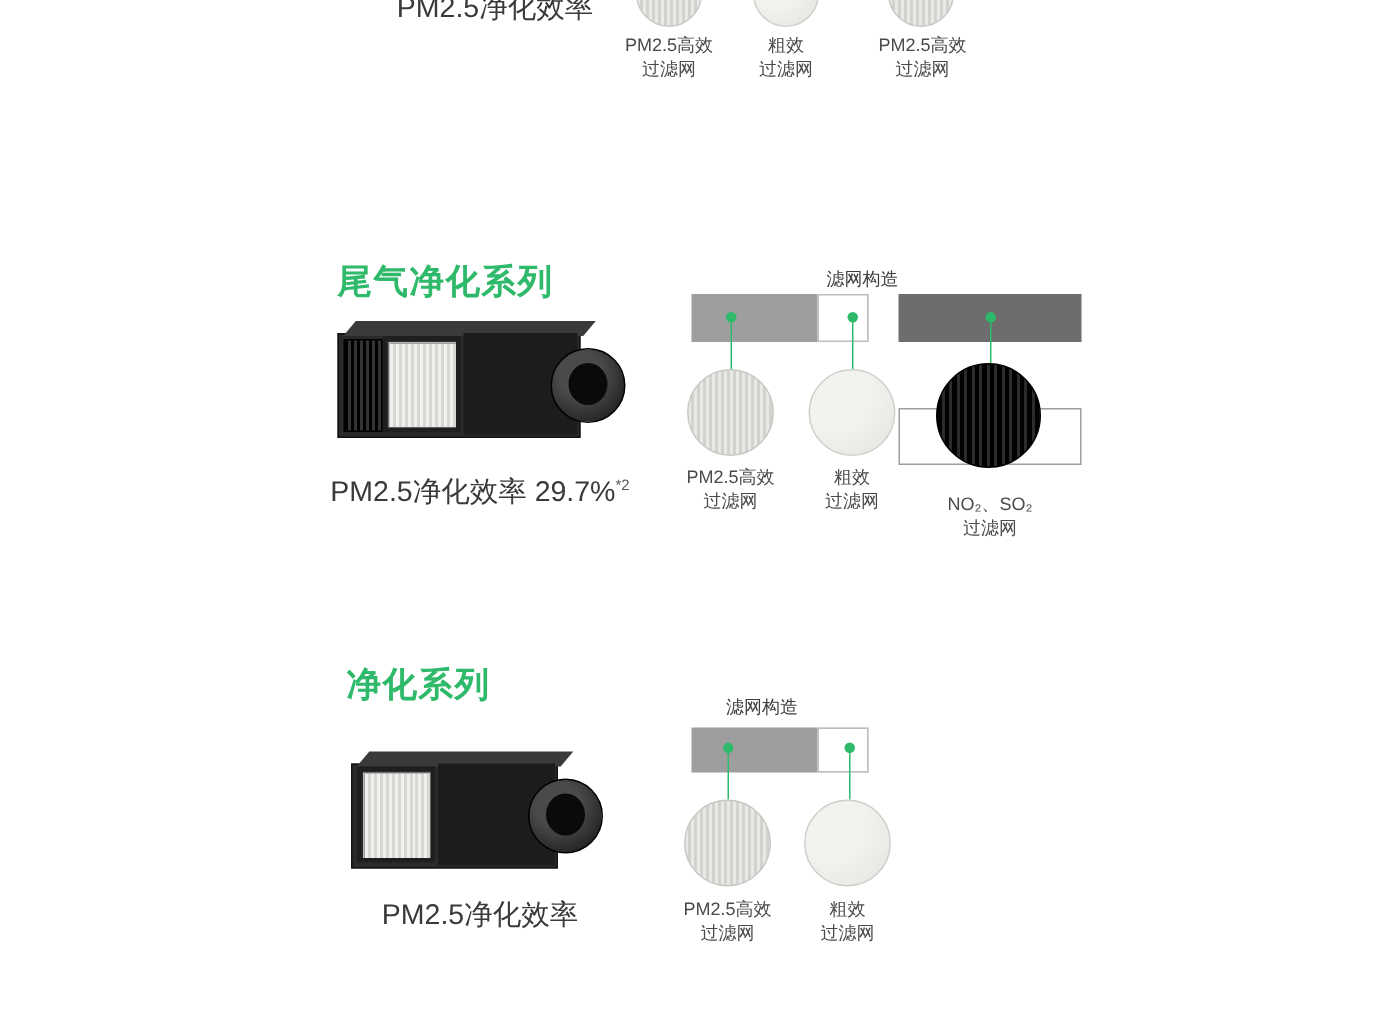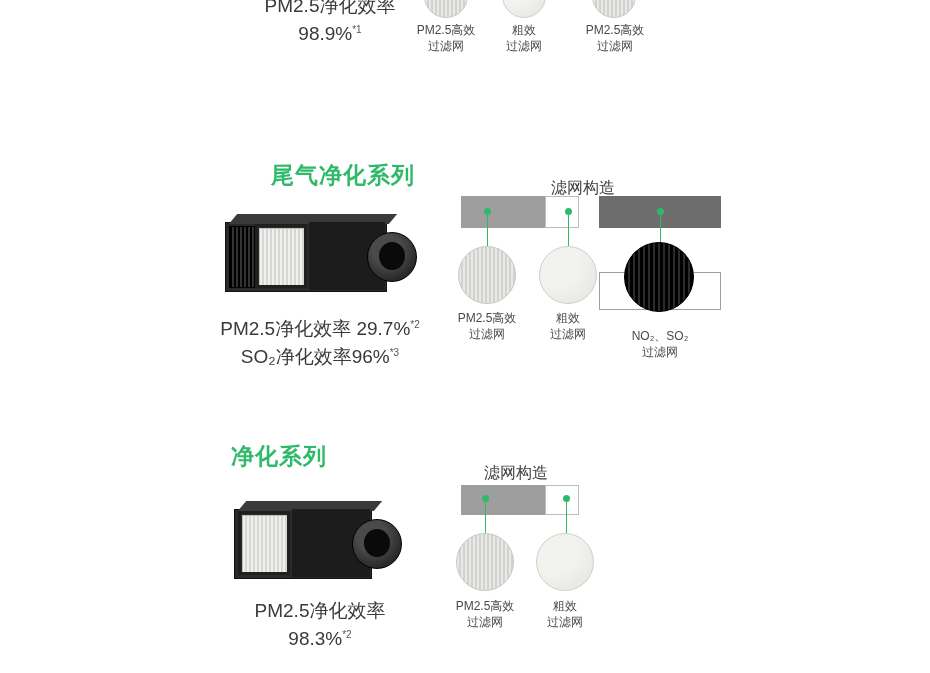--- a/index.html
+++ b/index.html
@@ -15,21 +15,21 @@
 
   
   .series-title{
     font-size:23px;
     font-weight:bold;
     color:#2fb96a;
     letter-spacing:1px;
     white-space:nowrap;
   }
   .filter-struct-label{
-    font-size:16px;
+    font-size:12px;
     color:#3d3d3d;
     white-space:nowrap;
   }
 
   
   .eff{
     font-size:19px;
     color:#3a3a3a;
     text-align:center;
     line-height:1.45;
@@ -122,23 +122,20 @@
     position:absolute;background:#1c1c1c;
   }
 </style>
 </head>
 <body>
 
 <div class="sec" style="left:0;top:0;width:930px;height:90px;">
 
   <div class="eff" style="left:215px;top:-8px;position:absolute;width:230px;">
     <div class="eff-line">PM2.5净化效率</div>
-    <div class="eff-line">
-      <span>98.9%</span><span class="sup">*1</span>
-    </div>
   </div>
 
   <div class="circle hepa" style="left:424px;top:-26px;width:44px;height:44px;"></div>
   <div class="circle coarse" style="left:502px;top:-26px;width:44px;height:44px;"></div>
   <div class="circle hepa" style="left:592px;top:-26px;width:44px;height:44px;"></div>
 
   <div class="cap" style="position:absolute;left:406px;top:22px;width:80px;">
     <div>PM2.5高效</div>
     <div>过滤网</div>
   </div>
@@ -147,21 +144,21 @@
     <div>过滤网</div>
   </div>
   <div class="cap" style="position:absolute;left:575px;top:22px;width:80px;">
     <div>PM2.5高效</div>
     <div>过滤网</div>
   </div>
 </div>
 
 <div class="sec" style="left:0;top:150px;width:930px;height:250px;">
 
-  <div class="series-title" style="position:absolute;left:225px;top:10px;margin-left:46px;">尾气净化系列</div>
+  <div class="series-title" style="position:absolute;left:225px;top:22px;">尾气净化系列</div>
 
   <div class="filter-struct-label" style="position:absolute;left:551px;top:28px;">滤网构造</div>
 
   <div class="prod" style="left:225px;top:60px;width:200px;height:100px;">
 
     <div class="body" style="left:0;top:12px;width:160px;height:68px;"></div>
 
     <div class="bodytop" style="left:8px;top:4px;width:160px;height:10px;transform:skewX(-40deg);"></div>
 
     <div class="carbonblk" style="left:4px;top:16px;width:26px;height:60px;"></div>
@@ -171,23 +168,20 @@
 
     <div class="side" style="left:84px;top:12px;width:76px;height:68px;"></div>
 
     <div class="duct" style="left:142px;top:22px;width:48px;height:48px;"></div>
     <div class="ducthole" style="left:154px;top:32px;width:26px;height:28px;"></div>
   </div>
 
   <div class="eff" style="position:absolute;left:175px;top:165px;width:290px;">
     <div class="eff-line">
       <span>PM2.5净化效率 29.7%</span><span class="sup">*2</span>
-    </div>
-    <div class="eff-line">
-      <span>SO₂净化效率96%</span><span class="sup">*3</span>
     </div>
   </div>
 
   <div class="bar bar-grey" style="left:461px;top:46px;width:118px;height:32px;"></div>
   <div class="bar bar-white" style="left:545px;top:46px;width:34px;height:32px;"></div>
   <div class="bar bar-dark" style="left:599px;top:46px;width:122px;height:32px;"></div>
   <div class="bar bar-outline" style="left:599px;top:122px;width:122px;height:38px;"></div>
 
   <div class="leader" style="left:487px;top:62px;height:34px;"></div>
   <div class="dot" style="left:484px;top:58px;"></div>
@@ -227,23 +221,20 @@
     <div class="panel-frame" style="left:4px;top:14px;width:52px;height:64px;"></div>
     <div class="side" style="left:58px;top:12px;width:78px;height:68px;"></div>
     <div class="duct" style="left:118px;top:22px;width:48px;height:48px;"></div>
     <div class="ducthole" style="left:130px;top:32px;width:26px;height:28px;"></div>
   </div>
 
   <div class="eff" style="position:absolute;left:205px;top:162px;width:230px;">
     <div class="eff-line">
       <span>PM2.5净化效率</span><span class="sup"></span>
     </div>
-    <div class="eff-line">
-      <span>98.3%</span><span class="sup">*2</span>
-    </div>
   </div>
 
   <div class="bar bar-grey" style="left:461px;top:50px;width:118px;height:30px;"></div>
   <div class="bar bar-white" style="left:545px;top:50px;width:34px;height:30px;"></div>
 
   <div class="leader" style="left:485px;top:64px;height:34px;"></div>
   <div class="dot" style="left:482px;top:60px;"></div>
   <div class="leader" style="left:566px;top:64px;height:34px;"></div>
   <div class="dot" style="left:563px;top:60px;"></div>
 

